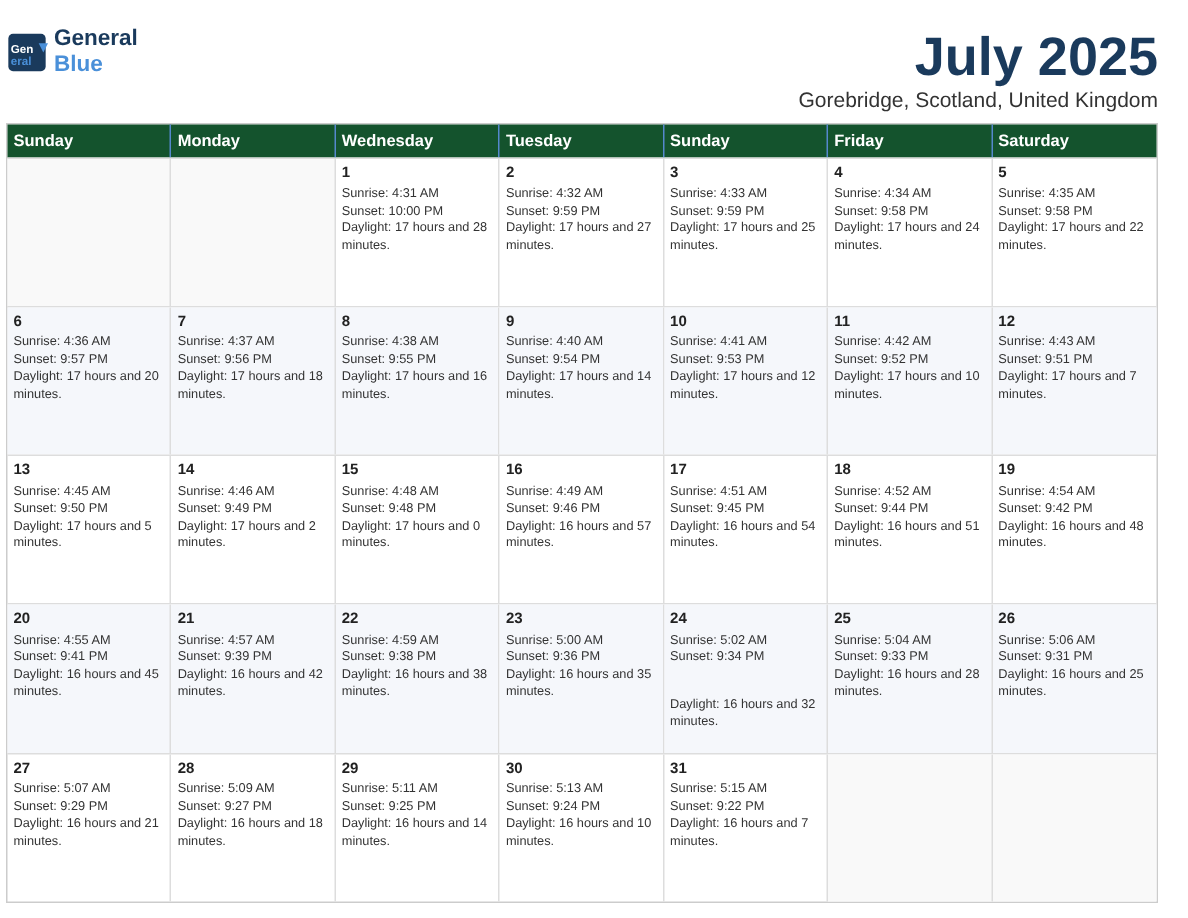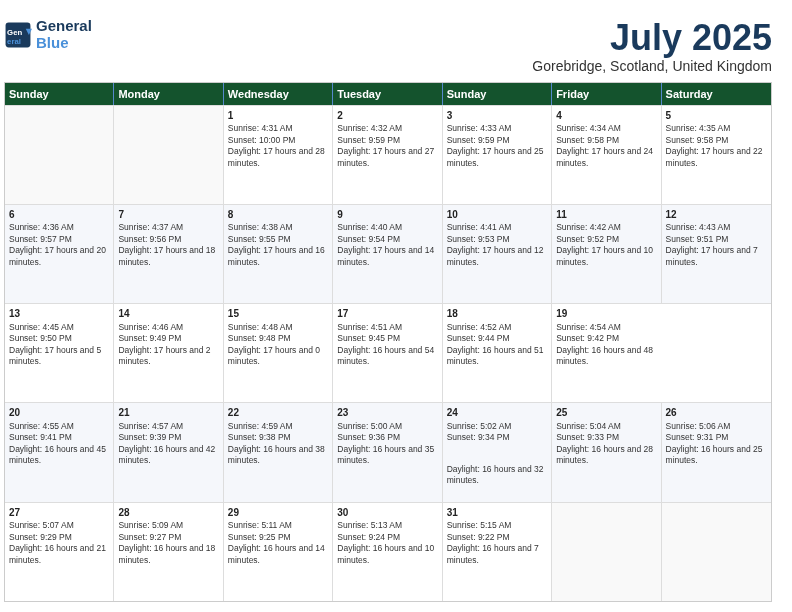--- a/index.html
+++ b/index.html
@@ -226,20 +226,26 @@
             <span style="display: block;">Sunset: 9:49 PM</span>
             <span style="display: block;">Daylight: 17 hours and 2 minutes.</span>
           </div>
           <div class="cal-cell">
             <span class="day-num">15</span>
             <span style="display: block;">Sunrise: 4:48 AM</span>
             <span style="display: block;">Sunset: 9:48 PM</span>
             <span style="display: block;">Daylight: 17 hours and 0 minutes.</span>
           </div>
           <div class="cal-cell">
+            <span class="day-num">16</span>
+            <span style="display: block;">Sunrise: 4:49 AM</span>
+            <span style="display: block;">Sunset: 9:46 PM</span>
+            <span style="display: block;">Daylight: 16 hours and 57 minutes.</span>
+          </div>
+          <div class="cal-cell">
             <span class="day-num">17</span>
             <span style="display: block;">Sunrise: 4:51 AM</span>
             <span style="display: block;">Sunset: 9:45 PM</span>
             <span style="display: block;">Daylight: 16 hours and 54 minutes.</span>
           </div>
           <div class="cal-cell">
             <span class="day-num">18</span>
             <span style="display: block;">Sunrise: 4:52 AM</span>
             <span style="display: block;">Sunset: 9:44 PM</span>
             <span style="display: block;">Daylight: 16 hours and 51 minutes.</span>

